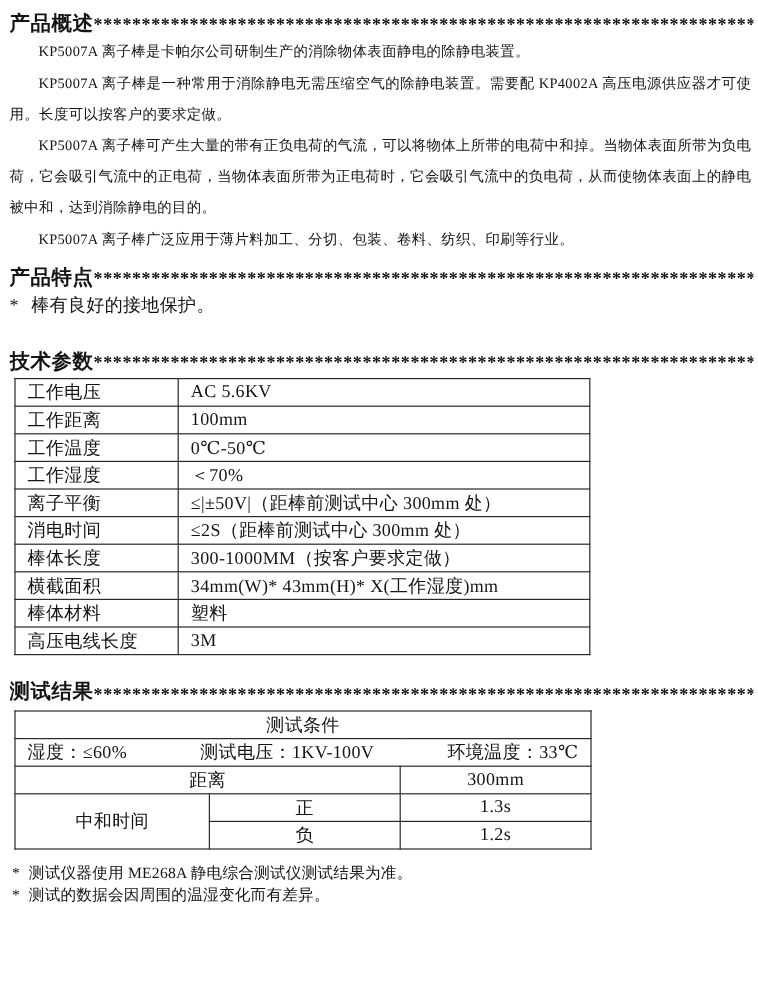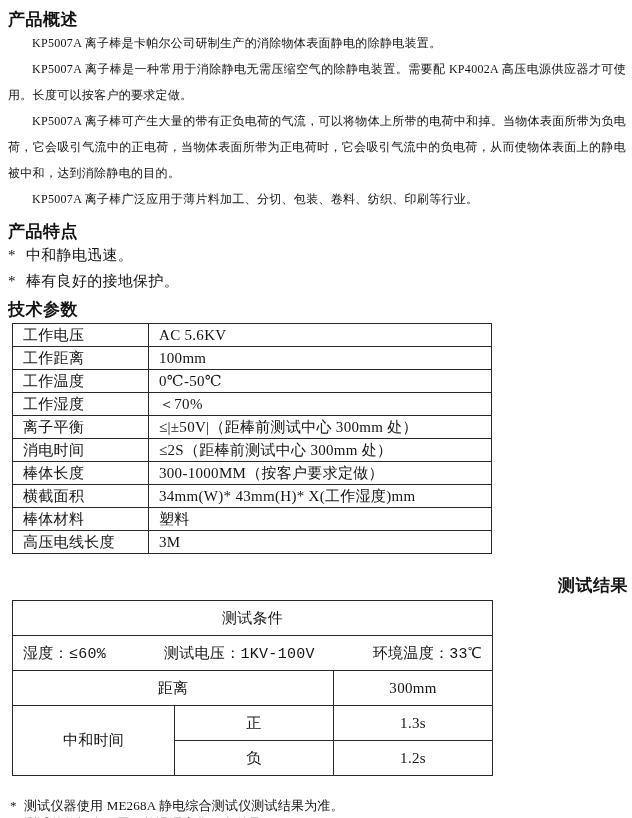--- a/index.html
+++ b/index.html
@@ -10,73 +10,70 @@
     color: #141414;
     font-family: "Liberation Serif", "DejaVu Serif", serif;
     overflow: hidden;
   }
   .page { width: 632px; height: 818px; padding: 8px 4px 0 8px; overflow: hidden; }
 
   
   .sec-head {
     display: flex; align-items: baseline;
     white-space: nowrap; overflow: hidden;
-    height: 22px; margin: 0; flex-direction: column;
+    height: 22px; margin: 0;
   }
   .sec-title { font-weight: bold; font-size: 17px; letter-spacing: 0.5px; flex: 0 0 auto; }
   .stars { font-weight: bold; font-size: 15px; letter-spacing: 0.5px; flex: 1 1 auto; overflow: hidden; }
 
   .para {
     margin: 0; font-size: 12px; line-height: 26px;
     letter-spacing: 0.3px; text-indent: 2em; text-align: justify;
     padding-right: 2px;
   }
 
   .features-block { margin-top: 8px; }
   .feature { font-size: 15px; line-height: 26px; letter-spacing: 0.3px; }
   .marker { display: inline-block; width: 18px; }
 
-  .tech-head { margin-top: 4px; }
+  .tech-head { margin-top: 22px; }
   table { border-collapse: collapse; table-layout: fixed; margin-left: 4px; }
   td { border: 1px solid #2a2a2a; font-size: 15px; letter-spacing: 0.3px; overflow: hidden; white-space: nowrap; }
 
   .tech-table { width: 480px; margin-top: 3px; }
   .tech-table td { height: 23px; padding: 0 6px 0 10px; }
   .tech-table td.lbl { width: 136px; }
 
   .test-head { margin-top: 20px; align-items: flex-end; }
   .test-table { width: 480px; margin-top: 4px; }
-  .test-table td { height: 35px; padding: 0 6px; }
+  .test-table td { height: 23px; padding: 0 6px; }
   .center { text-align: center; }
-  .cond-flex { display: flex; justify-content: space-between; align-items: flex-start; padding: 0 4px; font-family: Liberation Mono, monospace; }
+  .cond-flex { display: flex; justify-content: space-between; align-items: flex-start; padding: 0 4px; }
 
-  .footnotes { margin-top: 21px; }
+  .footnotes { margin-top: 11px; }
   .footnote { font-size: 13px; line-height: 18px; letter-spacing: 0.2px; }
   .fn-marker { display: inline-block; width: 16px; padding-left: 2px; }
 </style>
 </head>
 <body>
 
 <div class="page">
 
   <div class="sec-head">
     <span class="sec-title">产品概述</span>
       <span class="stars">********************************************************************************</span>
   </div>
   <p class="para">KP5007A 离子棒是卡帕尔公司研制生产的消除物体表面静电的除静电装置。</p>
   <p class="para">KP5007A 离子棒是一种常用于消除静电无需压缩空气的除静电装置。需要配 KP4002A 高压电源供应器才可使用。长度可以按客户的要求定做。</p>
   <p class="para">KP5007A 离子棒可产生大量的带有正负电荷的气流，可以将物体上所带的电荷中和掉。当物体表面所带为负电荷，它会吸引气流中的正电荷，当物体表面所带为正电荷时，它会吸引气流中的负电荷，从而使物体表面上的静电被中和，达到消除静电的目的。</p>
   <p class="para">KP5007A 离子棒广泛应用于薄片料加工、分切、包装、卷料、纺织、印刷等行业。</p>
 
   <div class="sec-head features-block">
     <span class="sec-title">产品特点</span>
       <span class="stars">********************************************************************************</span>
-  </div>
-  <div class="feature">
-    <span class="marker">*</span><span>中和静电迅速。</span>
   </div>
   <div class="feature">
     <span class="marker">*</span><span>棒有良好的接地保护。</span>
   </div>
 
   <div class="sec-head tech-head">
     <span class="sec-title">技术参数</span>
       <span class="stars">********************************************************************************</span>
   </div>
   <table class="tech-table">

